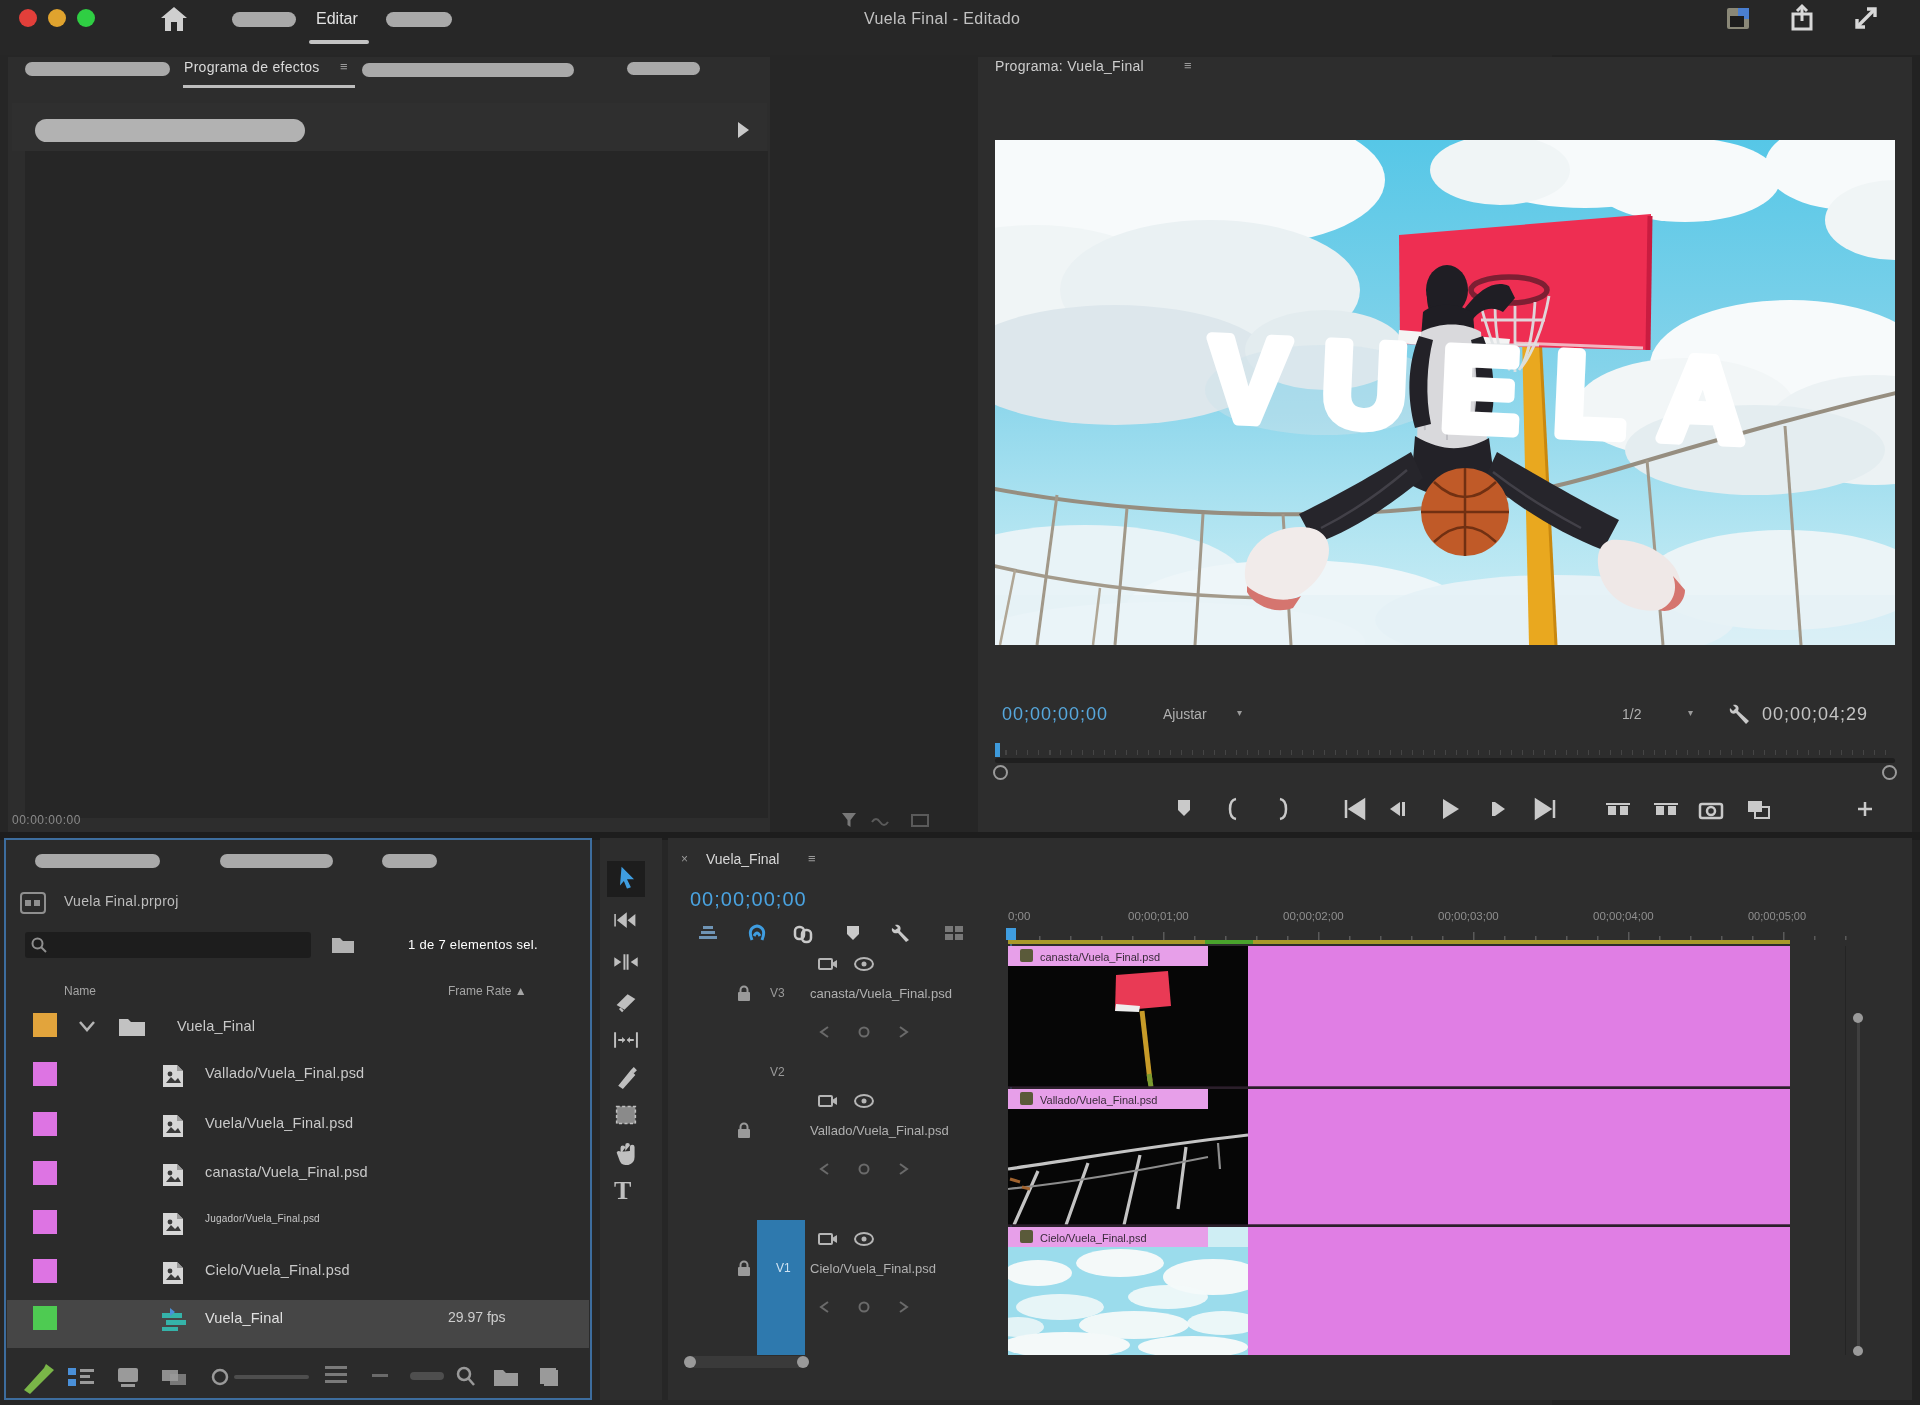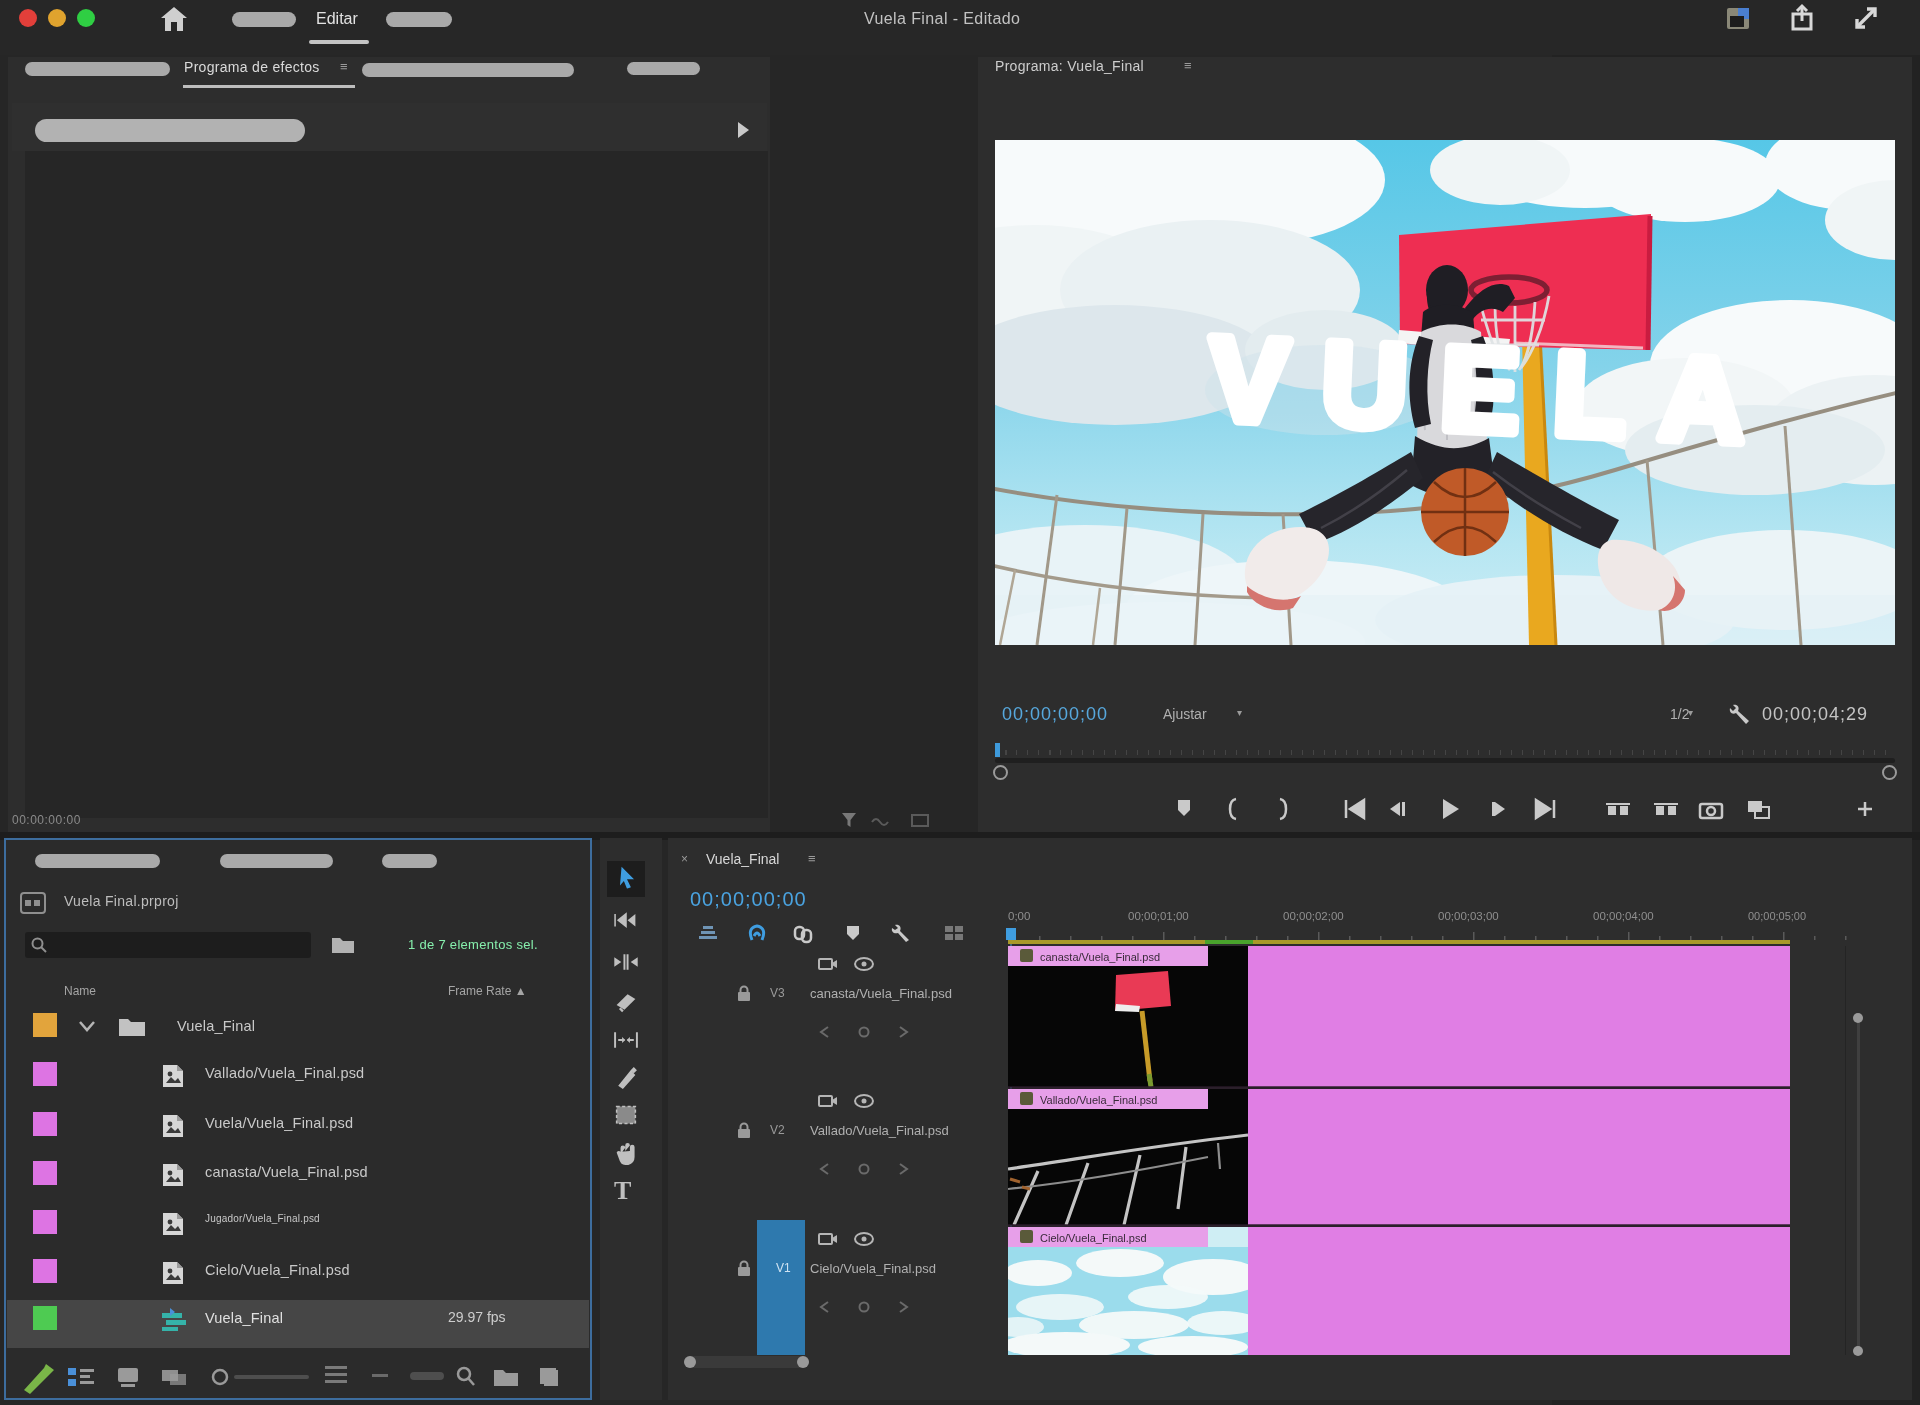--- a/index.html
+++ b/index.html
@@ -169,21 +169,21 @@
 
   <g transform="rotate(2.5 472 252)">
     <text x="499" y="290" text-anchor="middle" font-family="Liberation Sans, sans-serif" font-size="118" font-weight="bold" fill="#ffffff" stroke="#ffffff" stroke-width="11" stroke-linejoin="round" letter-spacing="34">VUELA</text>
   </g>
 </svg>
 
 
 <div class="txt" style="left:1002px;top:704px;font-size:18px;color:#57a8dd;letter-spacing:1px;">00;00;00;00</div>
 <div class="txt" style="left:1163px;top:706px;font-size:14px;color:#b0b0b0;">Ajustar</div>
 <div class="txt" style="left:1237px;top:707px;font-size:10px;color:#9a9a9a;">▾</div>
-<div class="txt" style="left:1622px;top:706px;font-size:14px;color:#b0b0b0;margin-left:48px;">1/2</div>
+<div class="txt" style="left:1622px;top:706px;font-size:14px;color:#b0b0b0;">1/2</div>
 <div class="txt" style="left:1688px;top:707px;font-size:10px;color:#9a9a9a;">▾</div>
 <svg class="abs" style="left:1728px;top:703px;" width="24" height="24" viewBox="0 0 24 24">
       <path d="M21 18 L10 8 C12 4 9 1 5 2 L8 5 L5 8 L2 5 C1 9 4 12 8 10 L18 21 Z" fill="#c9c9c9"></path>
     </svg>
 <div class="txt" style="left:1762px;top:704px;font-size:18px;color:#c4c4c4;letter-spacing:1px;">00;00;04;29</div>
 
 <div class="abs" style="left:995px;top:743px;width:5px;height:14px;background:#3e9adb;"></div>
 <div class="abs" style="left:1005px;top:750px;width:885px;height:5px;background:repeating-linear-gradient(90deg,#454545 0px,#454545 1.5px,transparent 1.5px,transparent 11px);"></div>
 <div class="abs" style="left:995px;top:758px;width:900px;height:5px;background:#1f1f1f;border-radius:3px;"></div>
 <div class="abs" style="left:993px;top:765px;width:11px;height:11px;border-radius:50%;background:#2d2d2d;border:2px solid #9a9a9a;"></div>
@@ -244,21 +244,21 @@
 <div class="txt" style="left:64px;top:893px;font-size:14px;letter-spacing:0.3px;color:#bdbdbd;">Vuela Final.prproj</div>
 
 <div class="abs" style="left:25px;top:932px;width:286px;height:26px;background:#1d1d1d;border-radius:3px;"></div>
 <svg class="abs" style="left:30px;top:936px;" width="18" height="18" viewBox="0 0 18 18">
       <circle cx="7.5" cy="7.5" r="5" fill="none" stroke="#8f8f8f" stroke-width="2"></circle>
       <path d="M11 11 L16 16" stroke="#8f8f8f" stroke-width="2"></path>
     </svg>
 <svg class="abs" style="left:330px;top:934px;" width="26" height="21" viewBox="0 0 26 21">
       <path d="M2 4 h8 l3 3 h11 v12 h-22 Z" fill="#b2b2b2"></path>
     </svg>
-<div class="txt" style="left:408px;top:937px;font-size:13px;letter-spacing:0.3px;color:#86efac;">1 de 7 elementos sel.</div>
+<div class="txt" style="left:408px;top:937px;font-size:13px;letter-spacing:0.3px;color:#ffffff;">1 de 7 elementos sel.</div>
 
 <div class="txt" style="left:64px;top:984px;font-size:12px;color:#a5a5a5;">Name</div>
 <div class="txt" style="left:448px;top:984px;font-size:12px;color:#a5a5a5;">Frame Rate ▲</div>
 
 
 <div class="abs" style="left:33px;top:1013px;width:24px;height:24px;background:#e2a43c;"></div>
 <svg class="abs" style="left:78px;top:1020px;" width="18" height="12" viewBox="0 0 18 12">
       <path d="M2 2 L9 10 L16 2" fill="none" stroke="#b5b5b5" stroke-width="2.5"></path>
     </svg>
 <svg class="abs" style="left:118px;top:1016px;" width="28" height="21" viewBox="0 0 28 21">
@@ -453,21 +453,21 @@
       <path d="M14 8 l5 -3 v8 l-5 -3" fill="#b5b5b5"></path>
       <g>
         <ellipse cx="46" cy="9" rx="9" ry="6" fill="none" stroke="#b5b5b5" stroke-width="2"></ellipse>
         <circle cx="46" cy="9" r="2.5" fill="#b5b5b5"></circle>
       </g>
     </svg>
 <svg class="abs" style="left:736px;top:1122px;" width="16" height="17" viewBox="0 0 16 17">
       <rect x="2" y="7" width="12" height="9" rx="1" fill="#9a9a9a"></rect>
       <path d="M4.5 7 V5 a3.5 3.5 0 0 1 7 0 V7" fill="none" stroke="#9a9a9a" stroke-width="2"></path>
     </svg>
-<div class="txt" style="left:770px;top:1123px;font-size:12px;color:#9a9a9a;text-align:center;">V2</div>
+<div class="txt" style="left:770px;top:1065px;font-size:12px;color:#9a9a9a;text-align:center;">V2</div>
 <div class="txt" style="left:810px;top:1123px;font-size:13px;color:#b0b0b0;">Vallado/Vuela_Final.psd</div>
 <svg class="abs" style="left:818px;top:1162px;" width="92" height="14" viewBox="0 0 92 14">
       <path d="M10 2 l-7 5 l7 5" fill="none" stroke="#6a6a6a" stroke-width="2"></path>
       <circle cx="46" cy="7" r="4.5" fill="none" stroke="#6a6a6a" stroke-width="2"></circle>
       <path d="M82 2 l7 5 l-7 5" fill="none" stroke="#6a6a6a" stroke-width="2"></path>
     </svg>
 
 <div class="abs" style="left:757px;top:1220px;width:48px;height:135px;background:#2e79ae;"></div>
 <svg class="abs" style="left:818px;top:1230px;" width="62" height="18" viewBox="0 0 62 18">
       <rect x="1" y="4" width="13" height="10" rx="1" fill="none" stroke="#b5b5b5" stroke-width="2"></rect>

